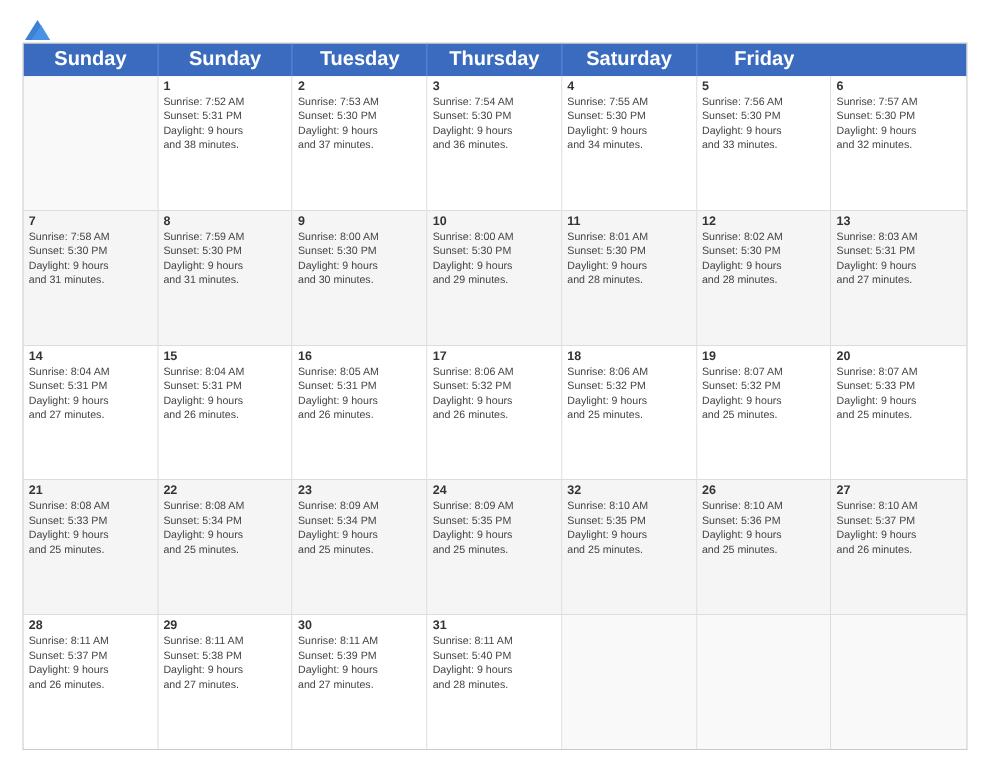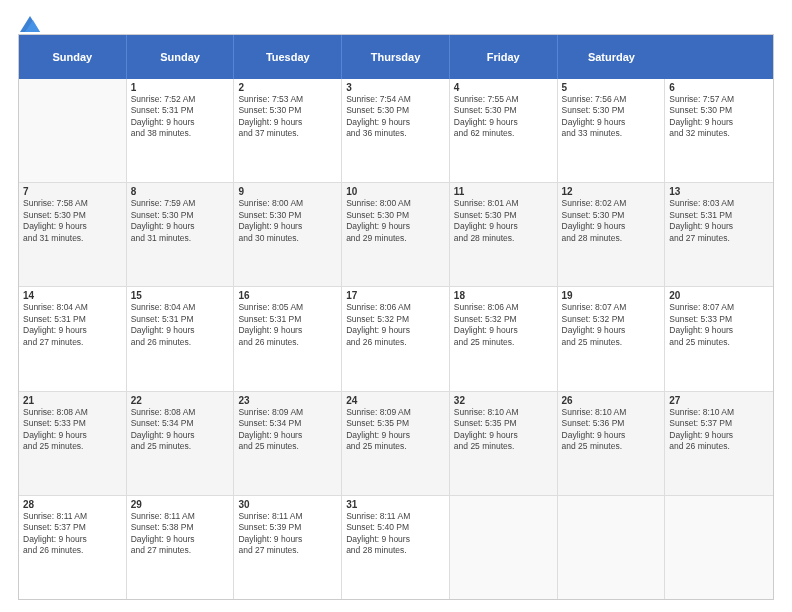--- a/index.html
+++ b/index.html
@@ -58,24 +58,24 @@
       flex-direction: column;
       border: 1px solid #ccc;
     }
     .cal-header-row {
       display: grid;
       grid-template-columns: repeat(7, 1fr);
       background: #3a6bbf;
     }
     .cal-header-cell {
       color: #fff;
-      font-size: 11px;
+      font-size: 16px;
       font-weight: bold;
       text-align: center;
-      padding: 16px 2px;
+      padding: 4px 2px;
       border-right: 1px solid #5585d5;
     }
     .cal-header-cell:last-child {
       border-right: none;
     }
     .cal-body {
       flex: 1;
       display: flex;
       flex-direction: column;
     }
@@ -139,22 +139,22 @@
       <div class="subtitle"></div>
     </div>
   </div>
 
   <div class="calendar">
     <div class="cal-header-row">
     <div class="cal-header-cell">Sunday</div>
         <div class="cal-header-cell">Sunday</div>
         <div class="cal-header-cell">Tuesday</div>
         <div class="cal-header-cell">Thursday</div>
+        <div class="cal-header-cell">Saturday</div>
         <div class="cal-header-cell">Friday</div>
-        <div class="cal-header-cell">Saturday</div>
       </div>
     <div class="cal-body">
     <div class="cal-row">
           <div class="cal-cell empty"></div>
           <div class="cal-cell">
             <div class="day-number">1</div>
             <div class="cell-line">Sunrise: 7:52 AM</div>
             <div class="cell-line">Sunset: 5:31 PM</div>
             <div class="cell-line">Daylight: 9 hours</div>
             <div class="cell-line">and 38 minutes.</div>
@@ -171,21 +171,21 @@
             <div class="cell-line">Sunrise: 7:54 AM</div>
             <div class="cell-line">Sunset: 5:30 PM</div>
             <div class="cell-line">Daylight: 9 hours</div>
             <div class="cell-line">and 36 minutes.</div>
           </div>
           <div class="cal-cell">
             <div class="day-number">4</div>
             <div class="cell-line">Sunrise: 7:55 AM</div>
             <div class="cell-line">Sunset: 5:30 PM</div>
             <div class="cell-line">Daylight: 9 hours</div>
-            <div class="cell-line">and 62 minutes.</div>
+            <div class="cell-line">and 34 minutes.</div>
           </div>
           <div class="cal-cell">
             <div class="day-number">5</div>
             <div class="cell-line">Sunrise: 7:56 AM</div>
             <div class="cell-line">Sunset: 5:30 PM</div>
             <div class="cell-line">Daylight: 9 hours</div>
             <div class="cell-line">and 33 minutes.</div>
           </div>
           <div class="cal-cell">
             <div class="day-number">6</div>

